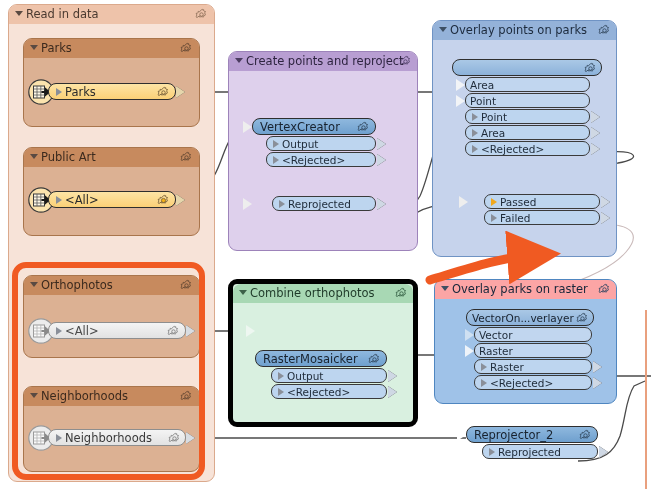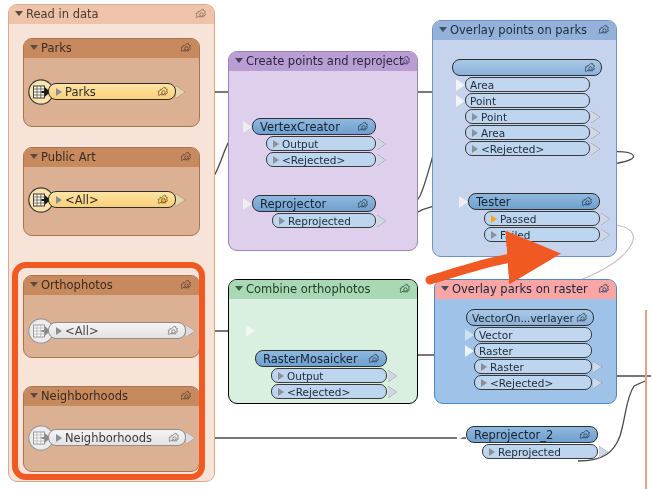--- a/index.html
+++ b/index.html
@@ -261,29 +261,20 @@
       </div>
       <div class="port" style="background:#bdd5ef;color:#1e2a38;">
         <span class="parrow"></span><span>&lt;Rejected&gt;</span>
         <span class="nub" style="left:110px;top:1px;"></span>
       </div>
     </div>
   </div>
 
   <div class="node" style="left:252px;top:195px;width:124px;">
     <span class="inub" style="left:-9px;top:3px;border-left-color:#eee;"></span>
-    <div class="hd" style="background:linear-gradient(#8fb8de,#6fa0ce);border:1.3px solid #2e2e2e;color:#18222e;">
-      <span>Reprojector</span>
-      <span class="gear" style="right:5px;top:2px;">
-        <svg viewBox="0 0 16 16">
-            <path d="M8 2.2l1 .25.55-.9 1.2.7-.3 1 .75.75 1-.3.7 1.2-.9.55.25 1-.25 1 .9.55-.7 1.2-1-.3-.75.75.3 1-1.2.7-.55-.9-1 .25-1-.25-.55.9-1.2-.7.3-1L3 11.35l-1 .3-.7-1.2.9-.55-.25-1 .25-1-.9-.55.7-1.2 1 .3.75-.75-.3-1 1.2-.7.55.9z" fill="none" stroke="#2e4258" stroke-width="1"></path>
-            <circle cx="8" cy="8" r="2.1" fill="none" stroke="#2e4258" stroke-width="1"></circle>
-          </svg>
-      </span>
-    </div>
     <div style="position:relative;left:20px;width:104px;">
       <div class="port" style="background:#bdd5ef;color:#1e2a38;">
         <span class="parrow"></span><span>Reprojected</span>
         <span class="nub" style="left:104px;top:1px;"></span>
       </div>
     </div>
   </div>
 
   <div class="bm" style="left:432px;top:20px;width:185px;height:237px;background:#c6d3ec;border:1px solid #6f93c4;">
     <div class="bm-hd" style="background:#94b2d9;color:#1c2a3c;">
@@ -326,42 +317,33 @@
       </div>
       <div class="port" style="background:#bdd5ef;color:#1e2a38;">
         <span class="parrow"></span><span>&lt;Rejected&gt;</span>
         <span class="nub" style="left:125px;top:1px;"></span>
       </div>
     </div>
   </div>
 
   <div class="node" style="left:468px;top:193px;width:132px;">
     <span class="inub" style="left:-9px;top:3px;border-left-color:#eee;"></span>
-    <div class="hd" style="background:linear-gradient(#8fb8de,#6fa0ce);border:1.3px solid #2e2e2e;color:#18222e;">
-      <span>Tester</span>
-      <span class="gear" style="right:5px;top:2px;">
-        <svg viewBox="0 0 16 16">
-            <path d="M8 2.2l1 .25.55-.9 1.2.7-.3 1 .75.75 1-.3.7 1.2-.9.55.25 1-.25 1 .9.55-.7 1.2-1-.3-.75.75.3 1-1.2.7-.55-.9-1 .25-1-.25-.55.9-1.2-.7.3-1L3 11.35l-1 .3-.7-1.2.9-.55-.25-1 .25-1-.9-.55.7-1.2 1 .3.75-.75-.3-1 1.2-.7.55.9z" fill="none" stroke="#2e4258" stroke-width="1"></path>
-            <circle cx="8" cy="8" r="2.1" fill="none" stroke="#2e4258" stroke-width="1"></circle>
-          </svg>
-      </span>
-    </div>
     <div style="position:relative;left:16px;width:116px;">
       <div class="port" style="background:#bdd5ef;color:#1e2a38;">
         <span class="parrow y"></span><span>Passed</span>
         <span class="nub" style="left:116px;top:1px;"></span>
       </div>
       <div class="port" style="background:#bdd5ef;color:#1e2a38;">
         <span class="parrow"></span><span>Failed</span>
         <span class="nub" style="left:116px;top:1px;"></span>
       </div>
     </div>
   </div>
 
-  <div class="bm" style="left:228px;top:279px;width:190px;height:125px;background:#d9f0e0;border:1px solid #000000;">
+  <div class="bm" style="left:228px;top:279px;width:190px;height:148px;background:#d9f0e0;border:5px solid #000000;">
     <div class="bm-hd" style="background:#a8d8b4;color:#1f3a29;">
       <span class="tri green"></span><span>Combine orthophotos</span>
       <span class="gear" style="right:5px;top:3px;">
         <svg viewBox="0 0 16 16">
             <path d="M8 2.2l1 .25.55-.9 1.2.7-.3 1 .75.75 1-.3.7 1.2-.9.55.25 1-.25 1 .9.55-.7 1.2-1-.3-.75.75.3 1-1.2.7-.55-.9-1 .25-1-.25-.55.9-1.2-.7.3-1L3 11.35l-1 .3-.7-1.2.9-.55-.25-1 .25-1-.9-.55.7-1.2 1 .3.75-.75-.3-1 1.2-.7.55.9z" fill="none" stroke="#2f5a3f" stroke-width="1"></path>
             <circle cx="8" cy="8" r="2.1" fill="none" stroke="#2f5a3f" stroke-width="1"></circle>
           </svg>
       </span>
     </div>
   </div>

